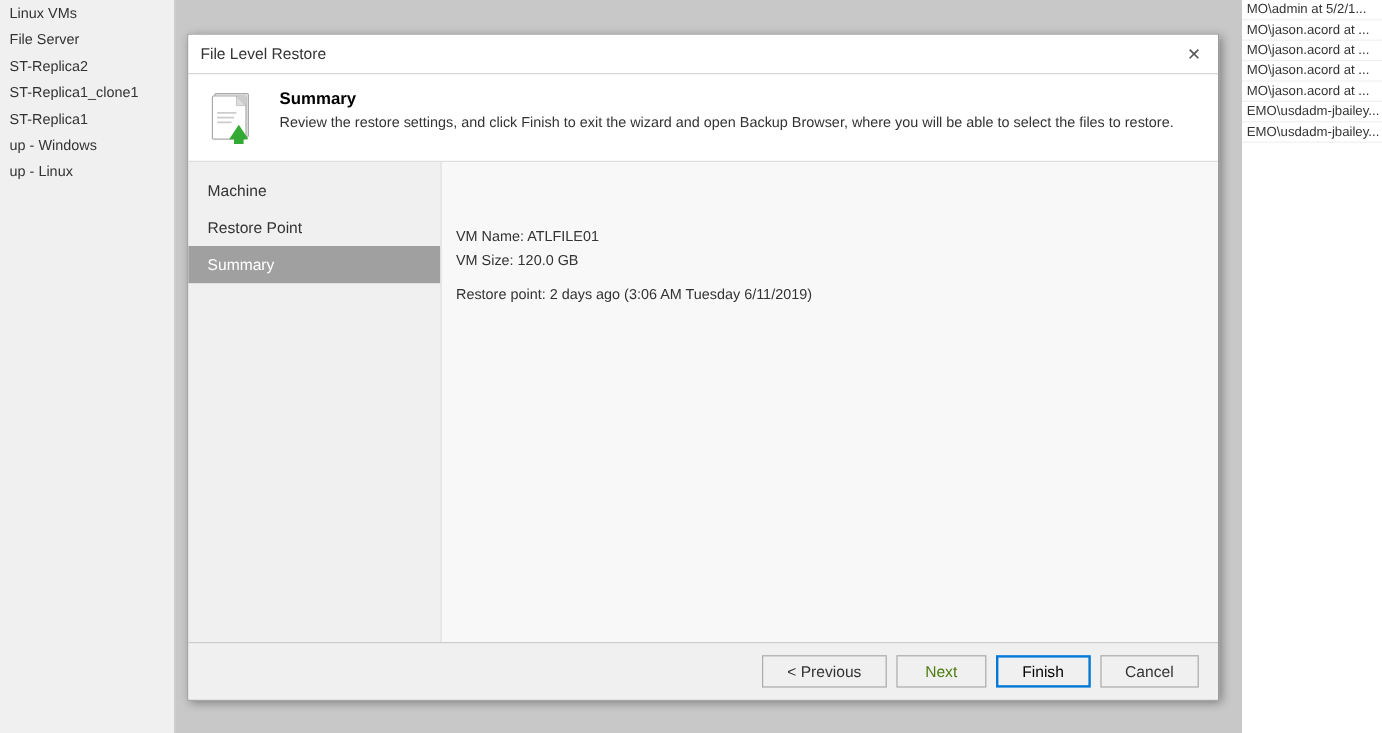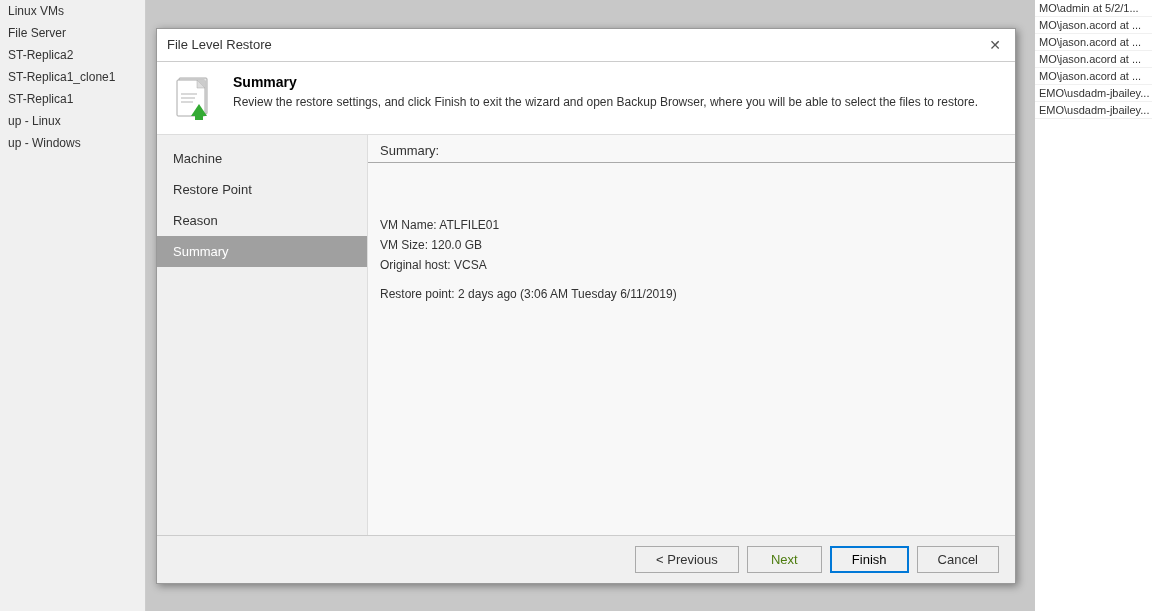--- a/index.html
+++ b/index.html
@@ -223,22 +223,22 @@
   </style>
 </head>
 <body>
 
 <div class="bg-sidebar">
   <div class="bg-sidebar-item">Linux VMs</div>
   <div class="bg-sidebar-item">File Server</div>
   <div class="bg-sidebar-item">ST-Replica2</div>
   <div class="bg-sidebar-item">ST-Replica1_clone1</div>
   <div class="bg-sidebar-item">ST-Replica1</div>
+  <div class="bg-sidebar-item">up - Windows</div>
   <div class="bg-sidebar-item">up - Linux</div>
-  <div class="bg-sidebar-item">up - Windows</div>
 </div>
 
 <div class="bg-log">
   <div class="bg-log-item">MO\admin at 5/2/1...</div>
   <div class="bg-log-item">MO\jason.acord at ...</div>
   <div class="bg-log-item">MO\jason.acord at ...</div>
   <div class="bg-log-item">MO\jason.acord at ...</div>
   <div class="bg-log-item">MO\jason.acord at ...</div>
   <div class="bg-log-item">EMO\usdadm-jbailey...</div>
   <div class="bg-log-item">EMO\usdadm-jbailey...</div>
@@ -275,30 +275,27 @@
         <h2>Summary</h2>
         <p>Review the restore settings, and click Finish to exit the wizard and open Backup Browser, where you will be able to select the files to restore.</p>
       </div>
     </div>
 
     <div class="modal-body">
 
       <div class="wizard-nav">
         <div class="wizard-nav-item">Machine</div>
         <div class="wizard-nav-item">Restore Point</div>
-        <div class="wizard-nav-item">Reason</div>
         <div class="wizard-nav-item active">Summary</div>
       </div>
 
       <div class="wizard-content">
-        <div class="summary-label">Summary:</div>
         <div class="summary-content">
           <p>VM Name: ATLFILE01</p>
           <p>VM Size: 120.0 GB</p>
-          <p>Original host: VCSA</p>
           <p class="restore-point">Restore point: 2 days ago (3:06 AM Tuesday 6/11/2019)</p>
         </div>
       </div>
 
     </div>
 
     <div class="modal-footer">
       <button class="btn">&lt; Previous</button>
       <button class="btn" disabled="">Next</button>
       <button class="btn btn-primary">Finish</button>

